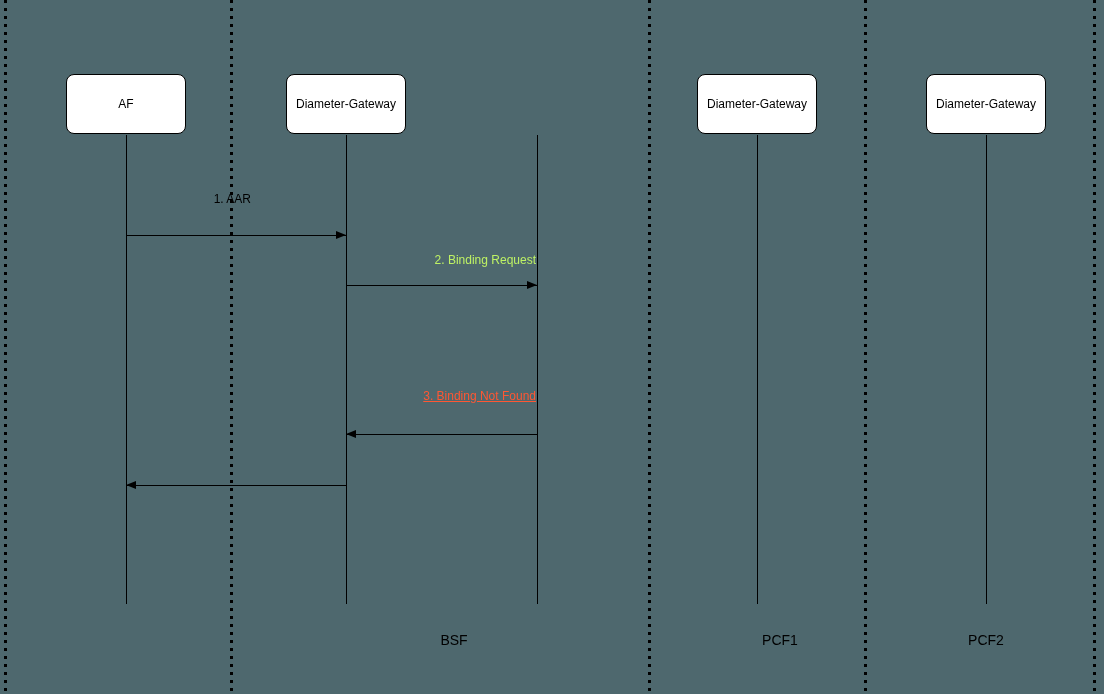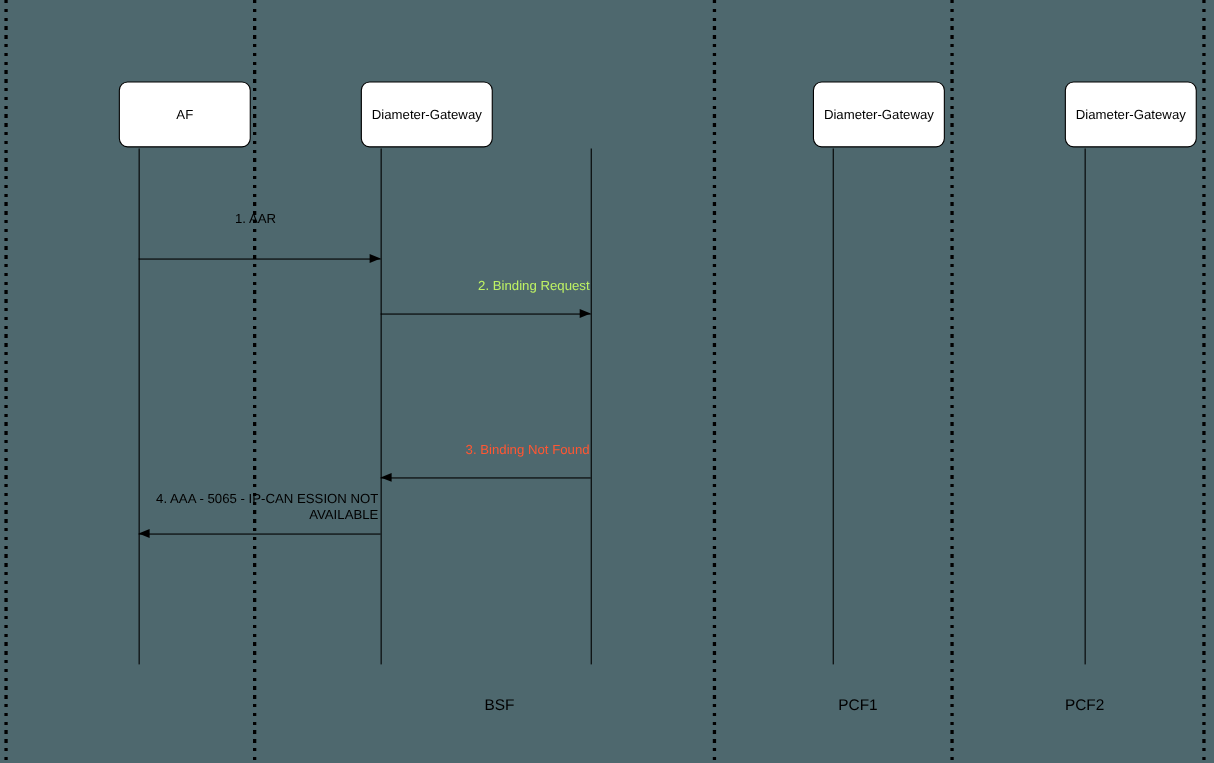--- a/index.html
+++ b/index.html
@@ -29,21 +29,20 @@
     background: #ffffff;
     border: 1px solid #000000;
     border-radius: 8px;
     display: flex;
     align-items: center;
     justify-content: center;
     font-size: 12px;
     color: #000000;
     box-sizing: border-box;
     text-align: center;
-    margin-left: 42px;
   }
   .lifeline {
     position: absolute;
     top: 135px;
     height: 469px;
     width: 1px;
     background: #000000;
   }
   .msg-line {
     position: absolute;
@@ -113,24 +112,23 @@
   <div class="msg-label" style="left: 111px; top: 192px; width: 140px; color: rgb(0, 0, 0);">1. AAR</div>
 
   <div class="msg-line" style="left:346px; top:285px; width:191px">
     <div class="head right"></div>
   </div>
   <div class="msg-label" style="left: 336px; top: 253px; width: 200px; color: #bef264;">2. Binding Request</div>
 
   <div class="msg-line" style="left:346px; top:434px; width:191px">
     <div class="head left"></div>
   </div>
-  <div class="msg-label" style="left: 336px; top: 402px; width: 200px; color: rgb(255, 87, 51);">3. Binding Not Found</div>
+  <div class="msg-label" style="left: 336px; top: 389px; width: 200px; color: rgb(255, 87, 51); text-decoration: underline;">3. Binding Not Found</div>
 
   <div class="msg-line" style="left:126px; top:485px; width:220px">
     <div class="head left"></div>
   </div>
-  <div class="msg-label" style="left: 129px; top: 446px; width: 215px; color: rgb(0, 0, 0);">4. AAA - 5065 - IP-CAN ESSION NOT AVAILABLE</div>
 
   <div class="lane-label" style="left:404px">BSF</div>
   <div class="lane-label" style="left:730px">PCF1</div>
   <div class="lane-label" style="left:936px">PCF2</div>
 
 </div>
 
 </body></html>

